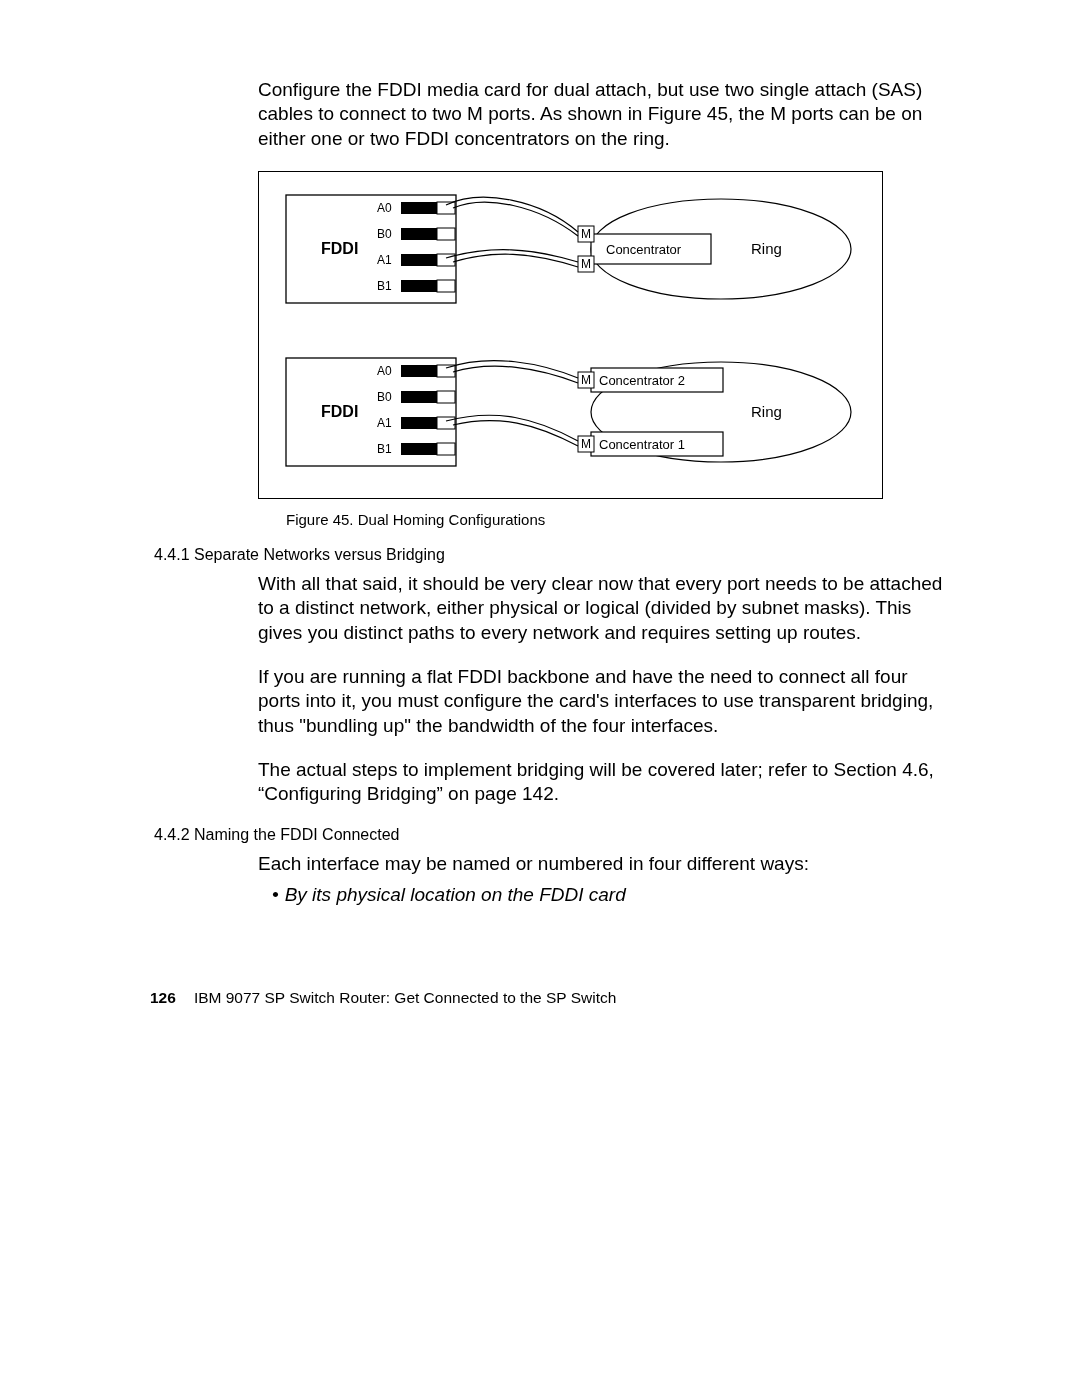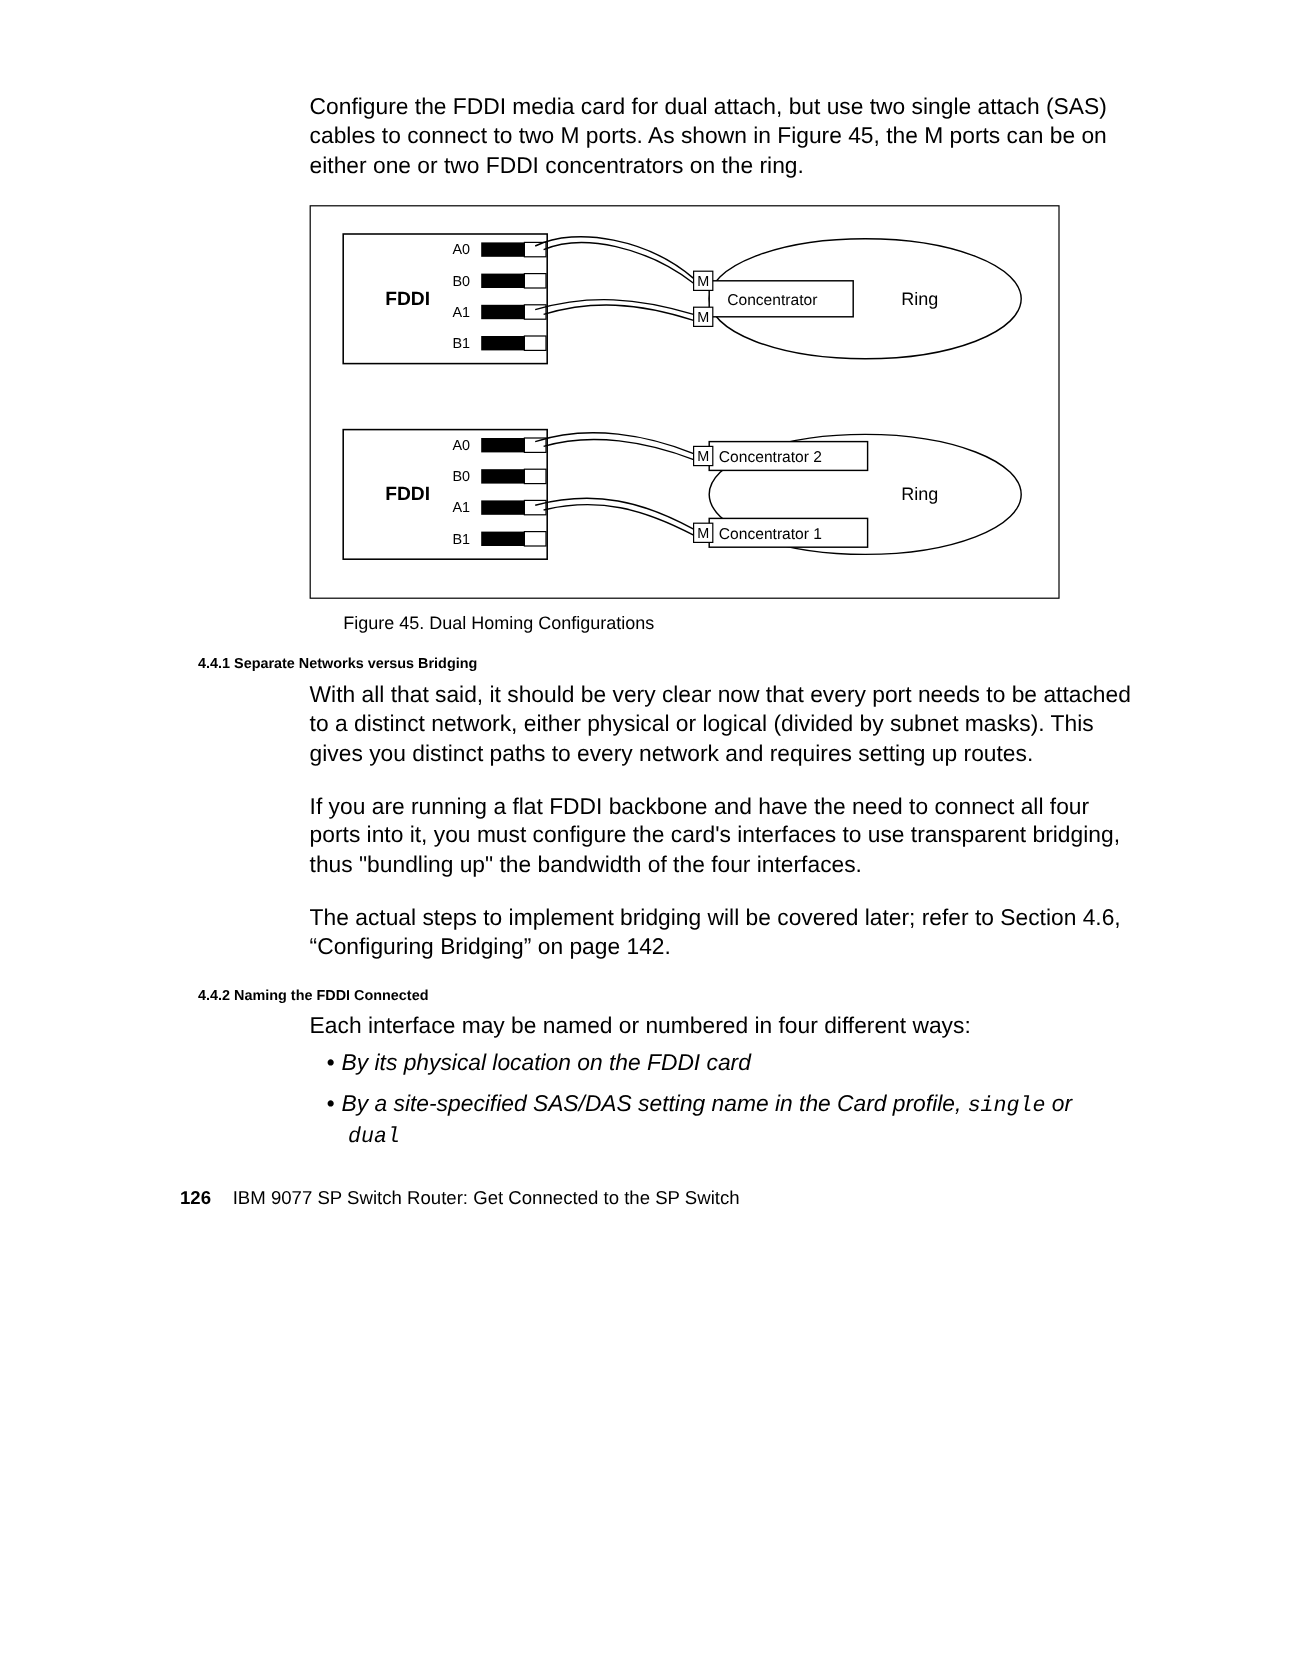--- a/index.html
+++ b/index.html
@@ -28,23 +28,23 @@
   .figure-box {
     border: 1.5px solid #000;
     padding: 18px 22px 18px 22px;
     background: #fff;
   }
   .figure-caption {
     font-size: 15px;
     margin: 12px 0 18px 28px;
   }
   .section-heading {
-    font-weight: bold;
-    font-size: 12px;
-    margin: 14px 0 8px 15px;
+    font-weight: normal;
+    font-size: 16px;
+    margin: 14px 0 8px 4px;
   }
   .dot {
     font-size: 19px;
     margin-right: 6px;
   }
   ul.bullets {
     list-style: none;
     padding: 0 0 0 14px;
     margin: 6px 0 0 0;
     font-style: italic;
@@ -54,21 +54,21 @@
     line-height: 1.3;
     margin-bottom: 10px;
     text-indent: -18px;
     padding-left: 18px;
   }
   .mono {
     font-family: "Courier New", monospace;
     font-size: 18px;
   }
   .footer {
-    margin-top: 30px;
+    margin-top: 82px;
     font-size: 15.5px;
   }
   .footer .pagenum {
     font-weight: bold;
     margin-right: 18px;
   }
   svg { display: block; }
 </style>
 </head>
 <body>
@@ -159,21 +159,20 @@
     <p class="para">With all that said, it should be very clear now that every port needs to be attached to a distinct network, either physical or logical (divided by subnet masks). This gives you distinct paths to every network and requires setting up routes.</p>
     <p class="para">If you are running a flat FDDI backbone and have the need to connect all four ports into it, you must configure the card's interfaces to use transparent bridging, thus "bundling up" the bandwidth of the four interfaces.</p>
     <p class="para">The actual steps to implement bridging will be covered later; refer to Section 4.6, “Configuring Bridging” on page 142.</p>
   </div>
 
   <div class="section-heading">4.4.2  Naming the FDDI Connected</div>
   <div class="indent-block">
     <p class="para" style="margin-bottom:6px">Each interface may be named or numbered in four different ways:</p>
     <ul class="bullets">
       <li><span class="dot">•</span><span>By its physical location on the FDDI card</span></li>
-      <li><span class="dot">•</span><span>By a site-specified SAS/DAS setting name in the Card profile, </span><span class="mono">single</span><span> or </span><br><span class="mono">dual</span></li>
     </ul>
   </div>
 
   <div class="footer">
     <span class="pagenum">126</span><span>IBM 9077 SP Switch Router: Get Connected to the SP Switch</span>
   </div>
 
 </div>
 
 </body></html>

